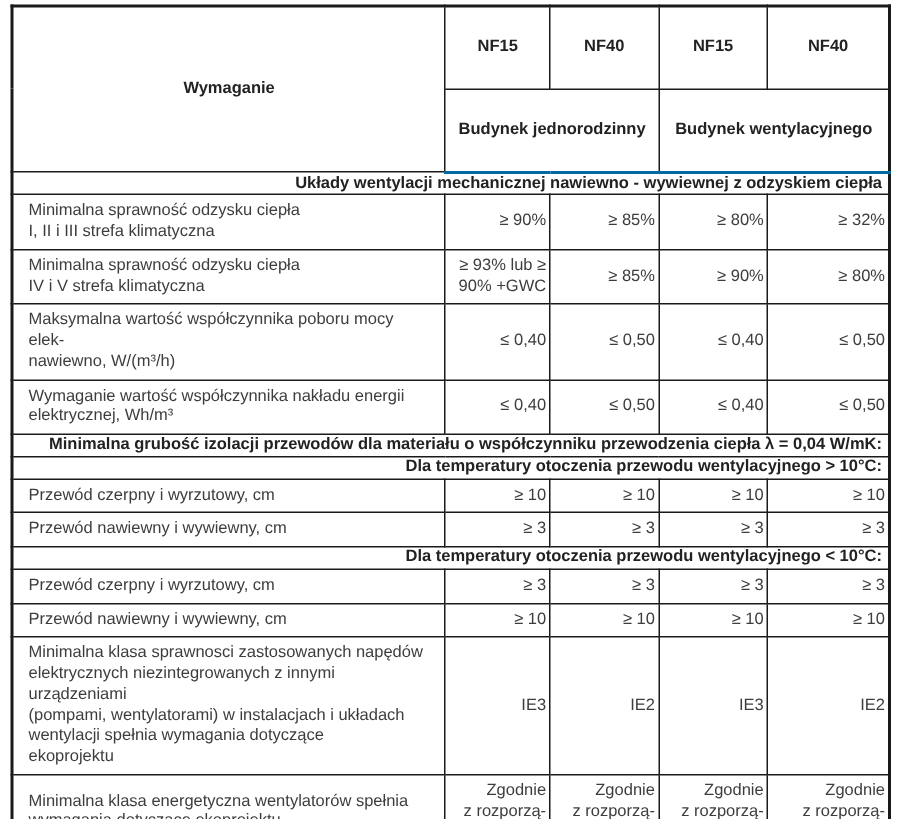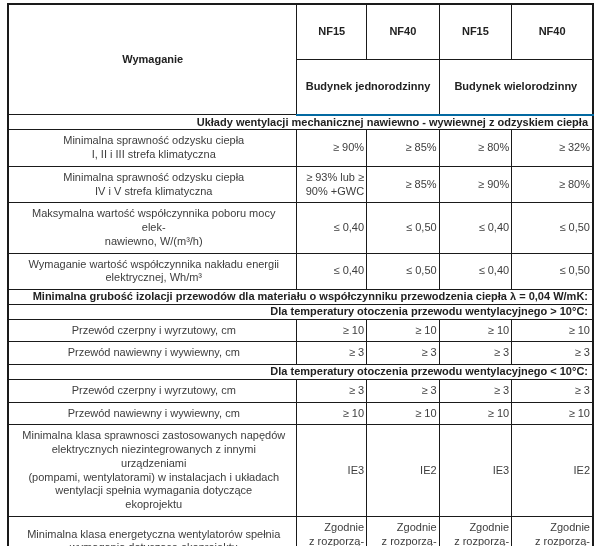--- a/index.html
+++ b/index.html
@@ -37,21 +37,21 @@
     color: #222222;
     text-align: center;
     padding: 20px 2px;
     line-height: 1.25;
     background: #ffffff;
   }
   thead tr.group-row th { border-bottom: 2px solid #0369a1; }
   th.corner { border-bottom: 2px solid #1a1a1a; }
   
   td.label {
-    text-align: center;
+    text-align: left;
     padding: 4px 8px 4px 10px;
     line-height: 1.25;
     white-space: pre-line;
   }
   td.val {
     text-align: right;
     padding: 4px 2px;
     line-height: 1.25;
     white-space: pre-line;
   }
@@ -82,21 +82,21 @@
     <thead>
       <tr>
         <th class="corner" rowspan="2">Wymaganie</th>
         <th>NF15</th>
         <th>NF40</th>
         <th>NF15</th>
         <th>NF40</th>
       </tr>
       <tr class="group-row">
         <th colspan="2">Budynek jednorodzinny</th>
-        <th colspan="2">Budynek wielorodzinny</th>
+        <th colspan="2">Budynek wentylacyjnego</th>
       </tr>
     </thead>
     <tbody>
         <tr>
           <td colspan="5" class="section">Układy wentylacji mechanicznej nawiewno - wywiewnej z odzyskiem ciepła</td>
         </tr>
         <tr>
           <td class="label">Minimalna sprawność odzysku ciepła
 I, II i III strefa klimatyczna</td>
           <td class="val">≥ 90%</td>

